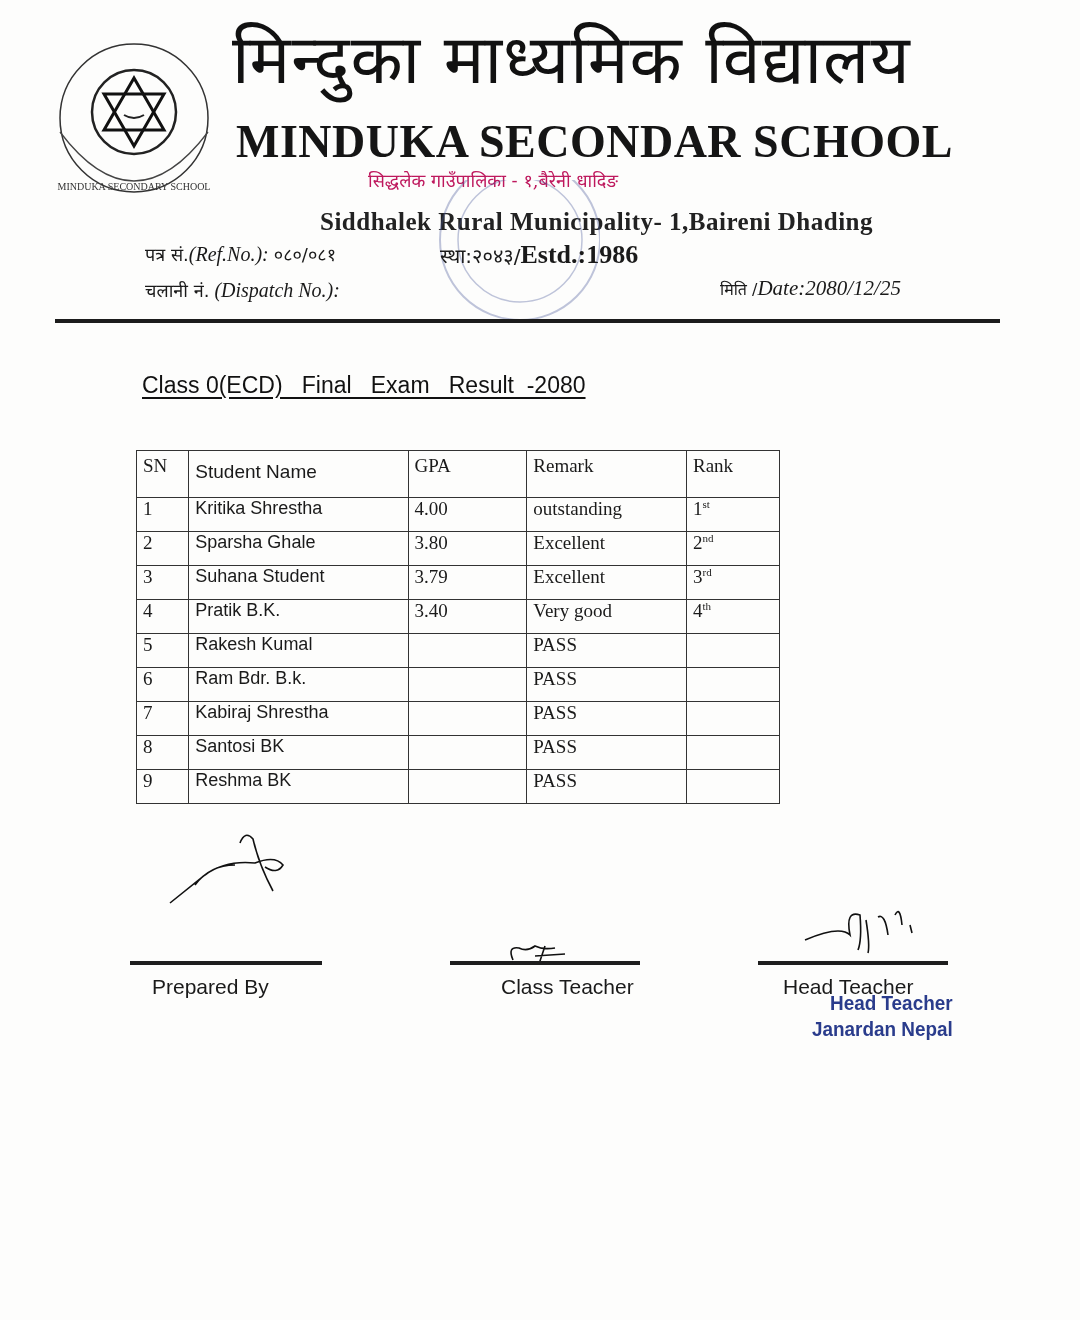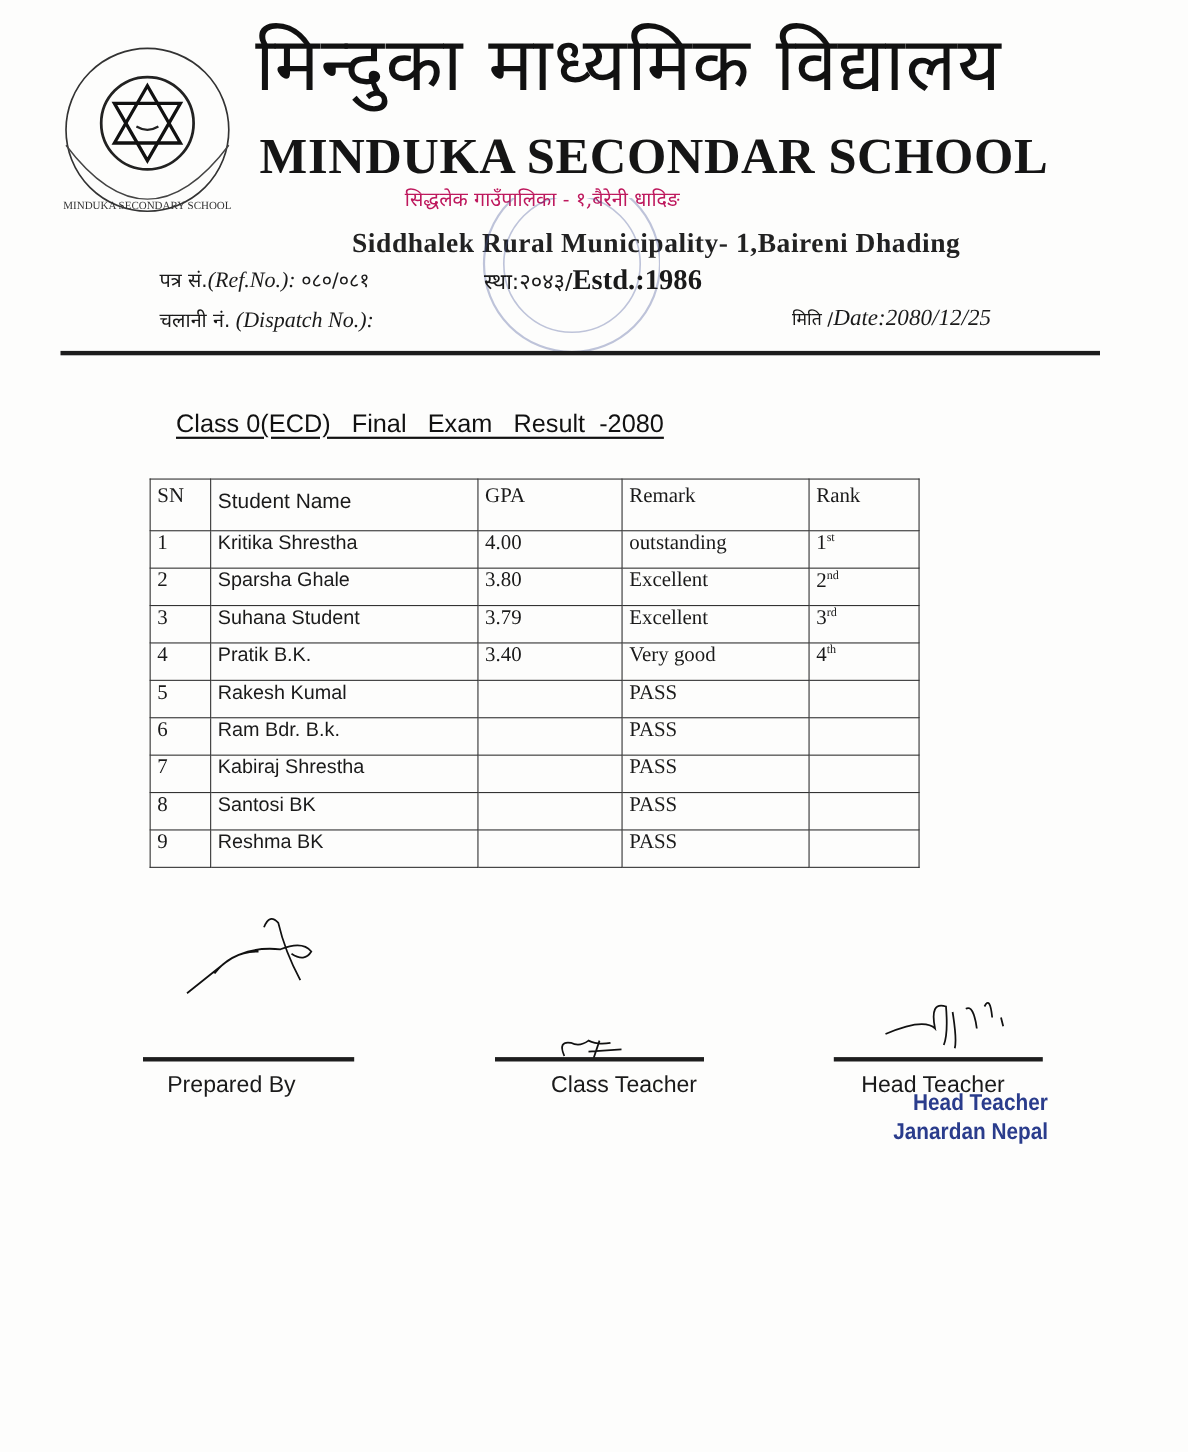--- a/index.html
+++ b/index.html
@@ -20,25 +20,25 @@
   .ref i { font-style: italic; }
   .dispatch { left: 145px; top: 278px; font-size: 20px; }
   .dispatch .lbl-np { font-family: "DejaVu Sans", sans-serif; font-size: 18px; }
   .estd { left: 440px; top: 240px; font-size: 26px; font-weight: bold; text-align: right; }
   .estd .np { font-family: "DejaVu Sans", sans-serif; font-size: 20px; font-weight: normal; }
   .date { left: 720px; top: 276px; font-size: 21px; font-style: italic; }
   .date .np { font-family: "DejaVu Sans", sans-serif; font-size: 16px; font-style: normal; }
   .stamp { left: 420px; top: 180px; width: 180px; height: 150px; opacity: 0.35; }
   .rule { left: 55px; top: 319px; width: 945px; height: 4px; background: #1c1c1c; }
 
-  .exam-title { left: 160px; top: 372px; font-family: "Liberation Sans", sans-serif; font-size: 23px; text-decoration: underline; text-underline-offset: 4px; white-space: pre; color: #111; }
+  .exam-title { left: 142px; top: 372px; font-family: "Liberation Sans", sans-serif; font-size: 23px; text-decoration: underline; text-underline-offset: 4px; white-space: pre; color: #111; }
 
   
   table.results {
-    position: absolute; left: 136px; top: 435px; width: 700px;
+    position: absolute; left: 136px; top: 450px; width: 644px;
     border-collapse: collapse; font-size: 19px;
   }
   table.results td, table.results th {
     border: 1.5px solid #333; padding: 0 6px; height: 33px; vertical-align: top; text-align: left; font-weight: normal;
   }
   table.results th { height: 36px; padding-top: 4px; }
   .c-sn { width: 42px; }
   .c-name { width: 230px; font-family: "Liberation Sans", sans-serif !important; }
   .c-gpa { width: 118px; }
   .c-rem { width: 157px; }

